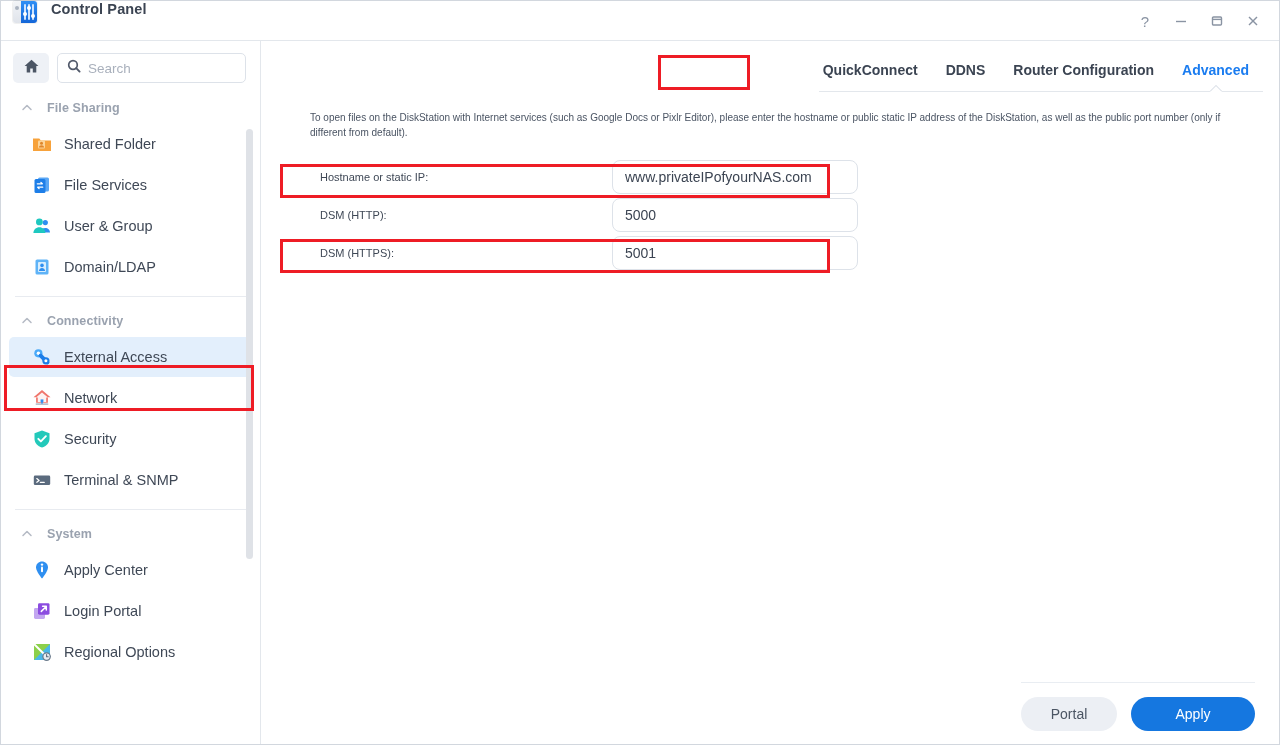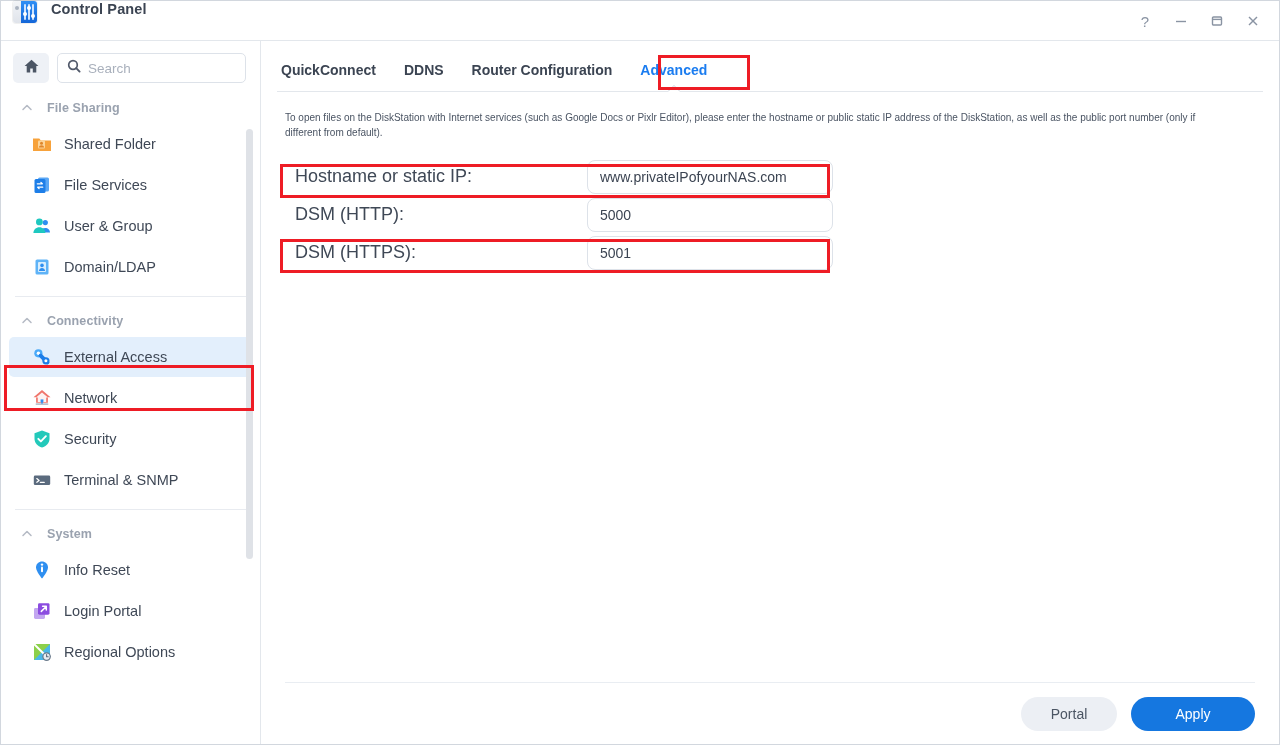--- a/index.html
+++ b/index.html
@@ -142,20 +142,21 @@
   .sb-track {
     position: absolute; right: 7px; top: 88px;
     width: 7px; height: 430px;
     background: #dfe2e7; border-radius: 4px;
   }
 
   
   .main {
     flex: 1; min-width: 0; display: flex; flex-direction: column;
     background: #ffffff;
+    align-items: flex-end;
   }
   .tabs-wrap { padding: 0 16px 0 16px; position: relative; }
   .tabs {
     display: flex; align-items: flex-end; gap: 0;
     border-bottom: 1px solid #e3e7ec;
     height: 51px; padding-top: 8px;
   }
   .tab {
     font-size: 14px; font-weight: bold; color: #3b4452;
     padding: 0 14px 13px 14px; position: relative;
@@ -179,21 +180,21 @@
     max-width: 945px;
   }
 
   .form { margin-top: 18px; }
   .form-row {
     display: flex; align-items: center;
     height: 37px; margin-bottom: 1px;
   }
   .form-label {
     width: 302px; flex: 0 0 302px;
-    font-size: 18px; color: #3f4856;
+    font-size: 11px; color: #3f4856;
     padding-left: 10px;
   }
   .form-input {
     width: 246px; height: 30px;
     border: 1px solid #dde2e9; border-radius: 8px;
     background: #fff;
     font-size: 14px; color: #3b4452;
     padding: 16px 12px;
     font-family: "Liberation Sans", sans-serif;
     outline: none;
@@ -418,21 +419,21 @@
         </div>
 
         <div class="nav-item">
           <span class="nav-icon">
             <svg width="22" height="22" viewBox="0 0 22 22">
               <path d="M11 2.4c-3.3 0-6 2.6-6 5.9 0 4.3 6 11.3 6 11.3s6-7 6-11.3c0-3.3-2.7-5.9-6-5.9z" fill="#2f8ff0"></path>
               <circle cx="11" cy="5.6" r="1.2" fill="#ffffff"></circle>
               <rect x="10" y="7.6" width="2" height="5.6" rx="1" fill="#ffffff"></rect>
             </svg>
           </span>
-          <span class="label">Info Reset</span>
+          <span class="label">Apply Center</span>
         </div>
 
         <div class="nav-item">
           <span class="nav-icon">
             <svg width="22" height="22" viewBox="0 0 22 22">
               <rect x="3" y="8" width="11" height="11" rx="1.4" fill="#c2a6f0"></rect>
               <rect x="7" y="3.2" width="11.5" height="11.5" rx="1.4" fill="#8b4ce0"></rect>
               <path d="M10.3 11.4 L15.2 6.5 M11.6 6.3 h3.7 v3.7" fill="none" stroke="#ffffff" stroke-width="1.5" stroke-linecap="round" stroke-linejoin="round"></path>
             </svg>
           </span>

